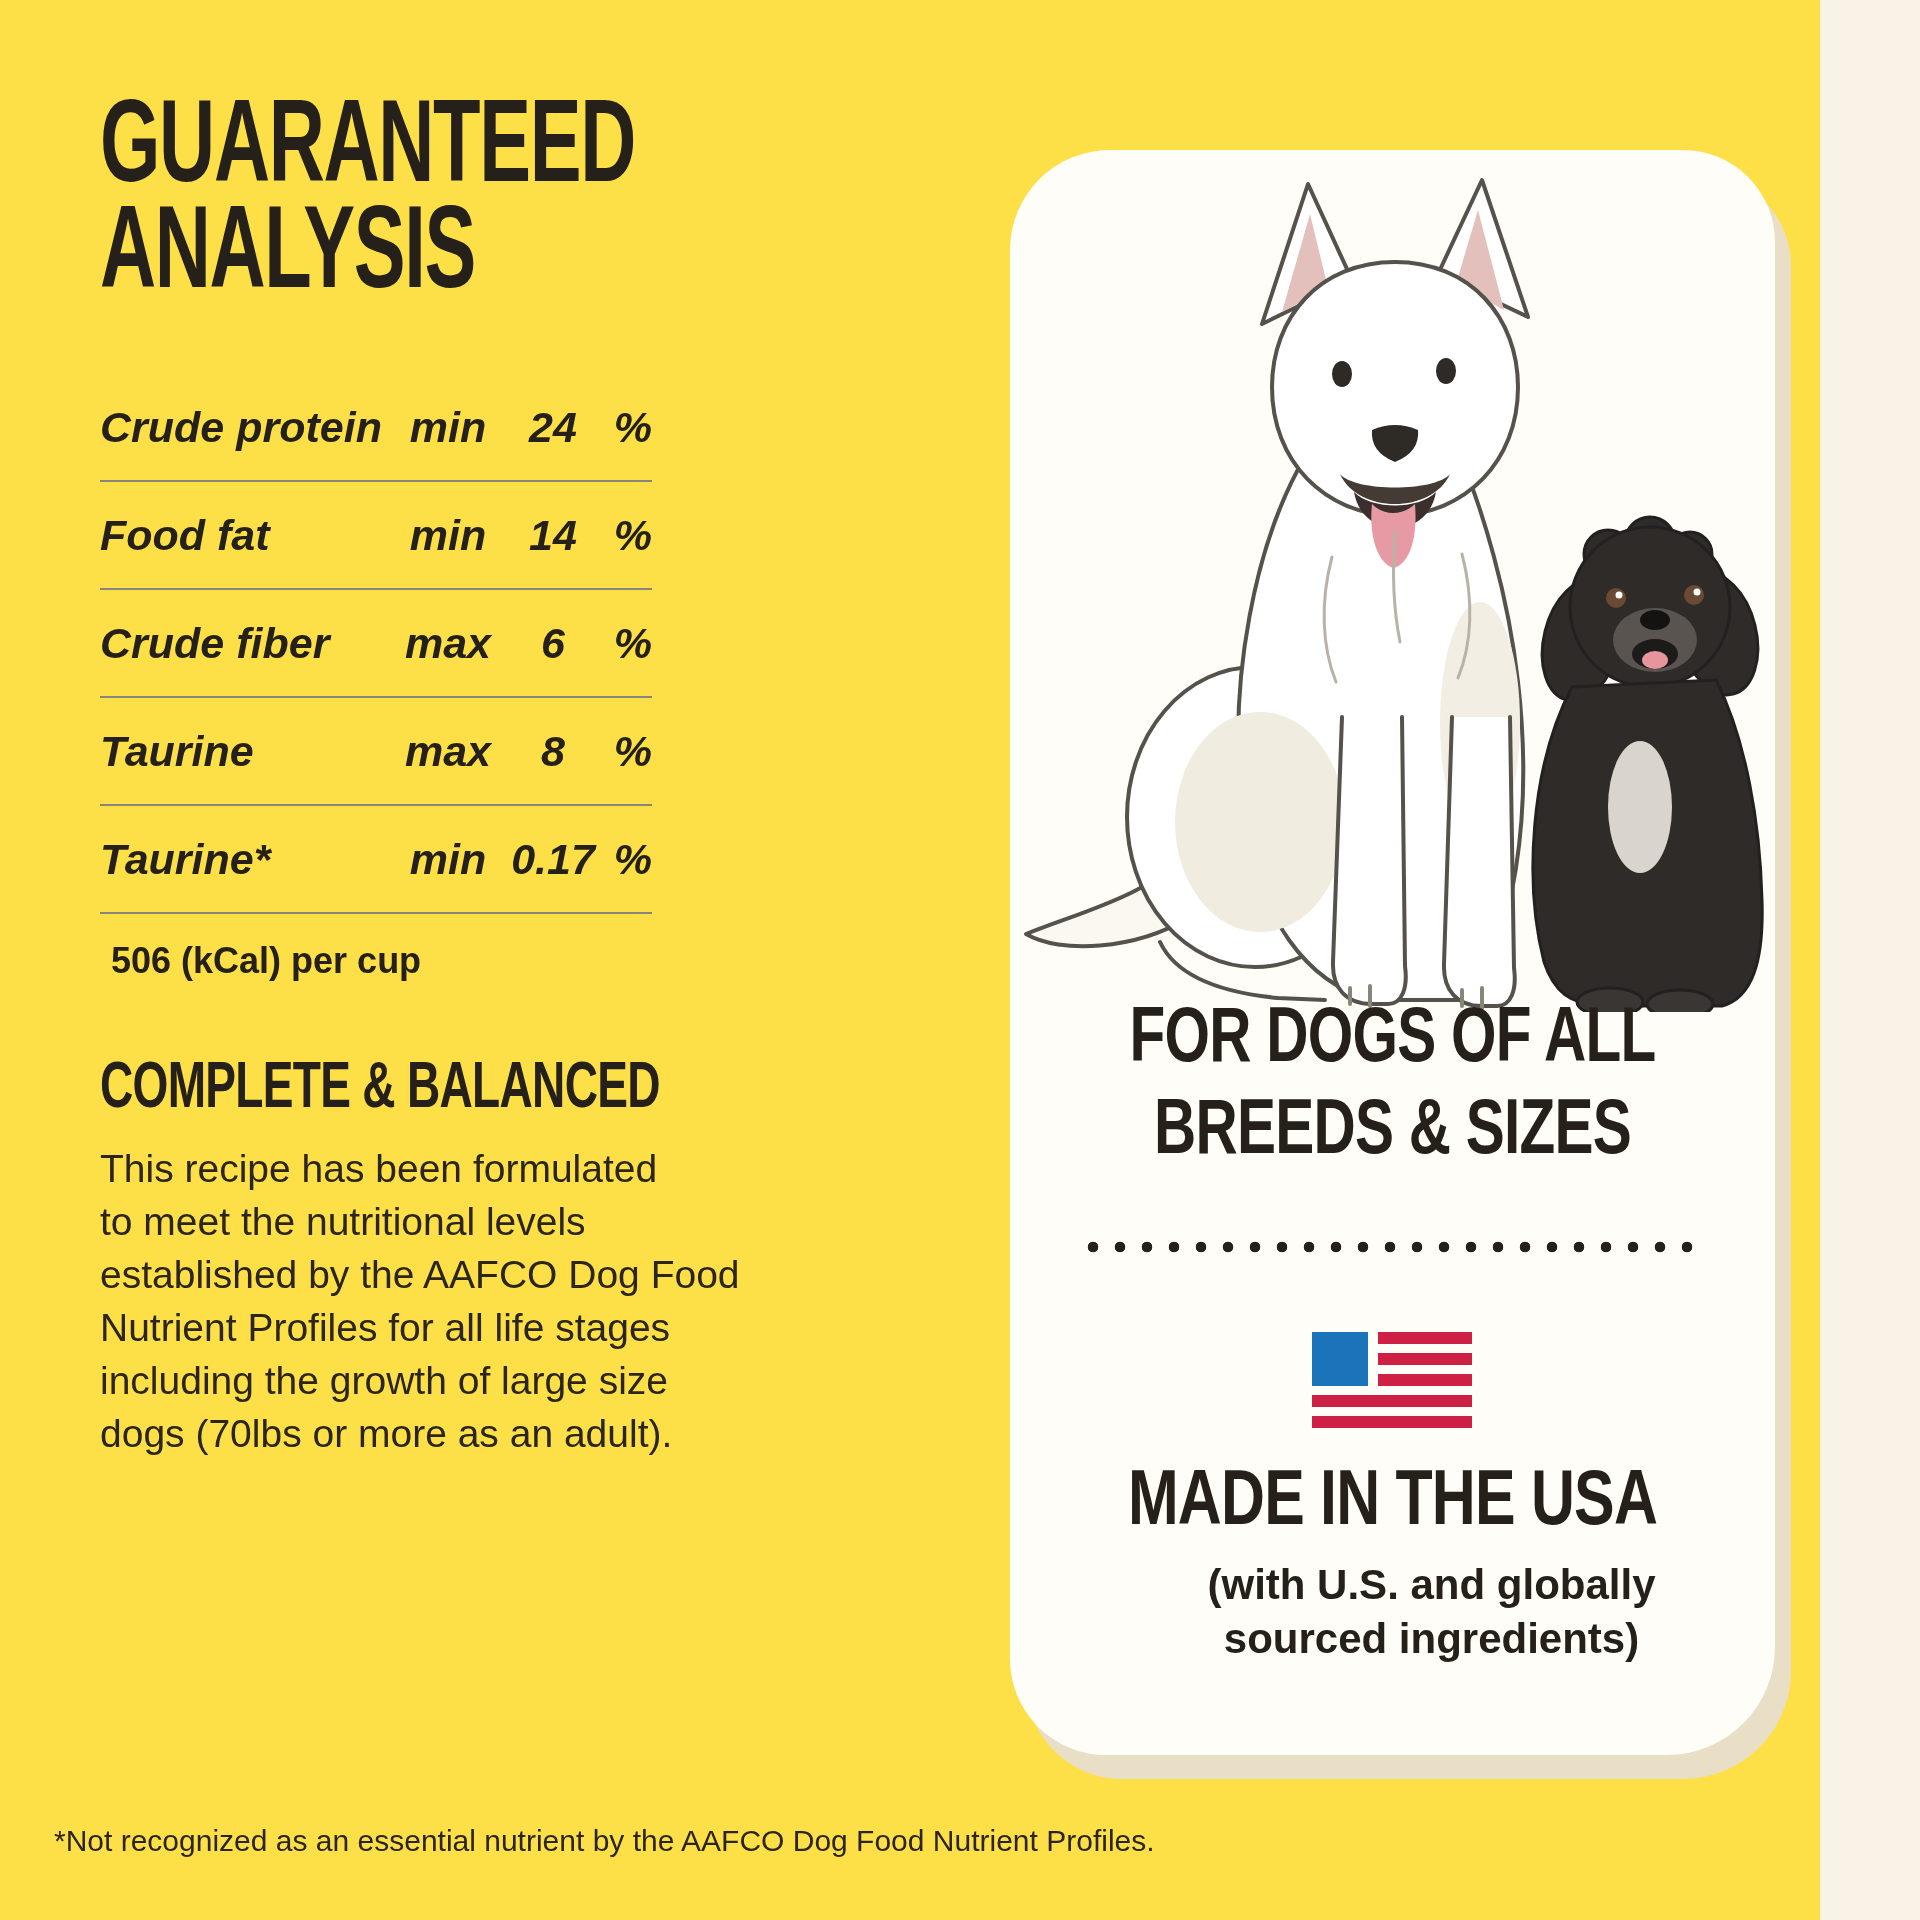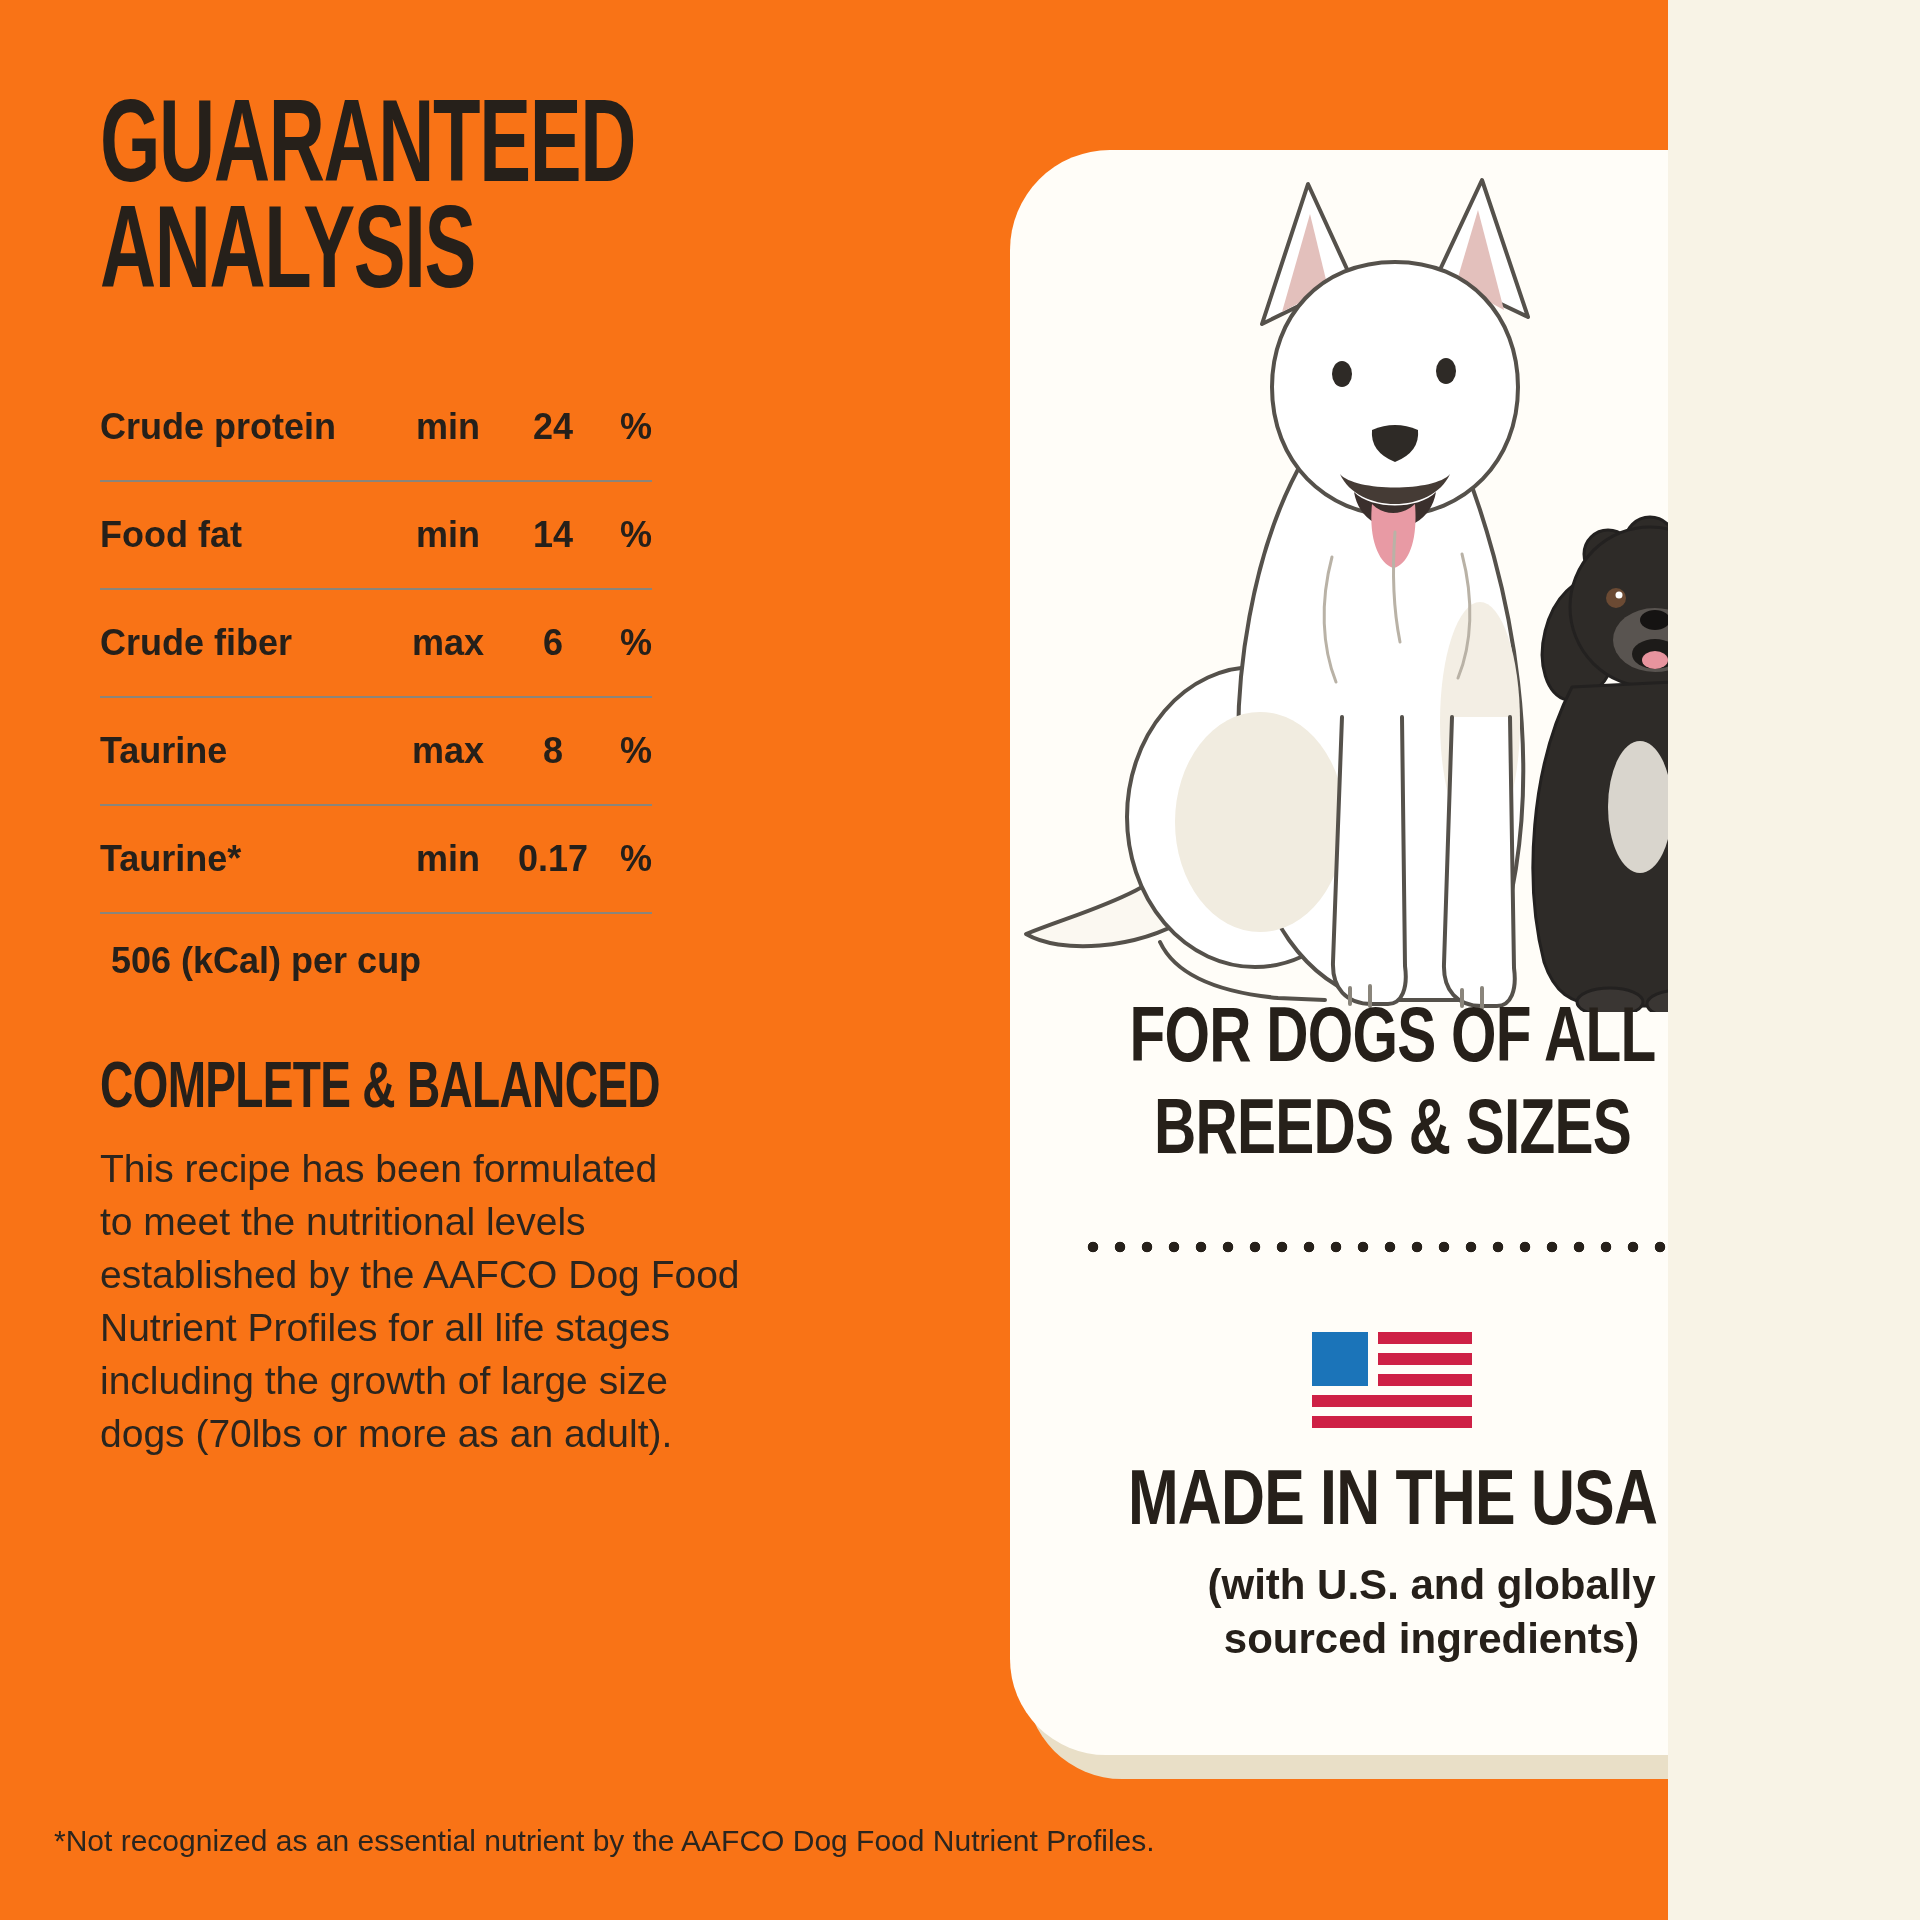--- a/index.html
+++ b/index.html
@@ -1,31 +1,31 @@
 <!DOCTYPE html>
 <html><head>
 <meta charset="utf-8">
 <style>
   html,body{margin:0;padding:0;background:#f8f3e6;}
   #canvas{
-    position:relative;width:1668px;height:1920px;overflow:hidden;
-    background:#f97316;color:#26201a;
+    position:relative;width:1820px;height:1920px;overflow:hidden;
+    background:#fde047;color:#26201a;
     font-family:"Liberation Sans",sans-serif;
   }
   
   .title{
     position:absolute;left:100px;top:88px;
     font-size:116px;line-height:106px;font-weight:bold;letter-spacing:-2px;
     transform:scaleX(0.67);transform-origin:left top;white-space:nowrap;
   }
   .ga-table{position:absolute;left:100px;top:374px;width:552px;}
   .ga-row{
     display:grid;grid-template-columns:300px 96px 114px 42px;
     align-items:center;height:106px;border-bottom:2px solid #8a857b;
-    font-size:36px;font-weight:bold;
+    font-size:43px;font-weight:bold;font-style:italic;
   }
   .ga-row .qual{text-align:center;}
   .ga-row .val{text-align:center;}
   .ga-row .unit{text-align:right;}
   .calories{
     position:absolute;left:100px;top:940px;font-size:36px;font-weight:bold;margin-left:11px;
   }
   .subheading{
     position:absolute;left:100px;top:1048px;
     font-size:64px;font-weight:bold;letter-spacing:-1px;

